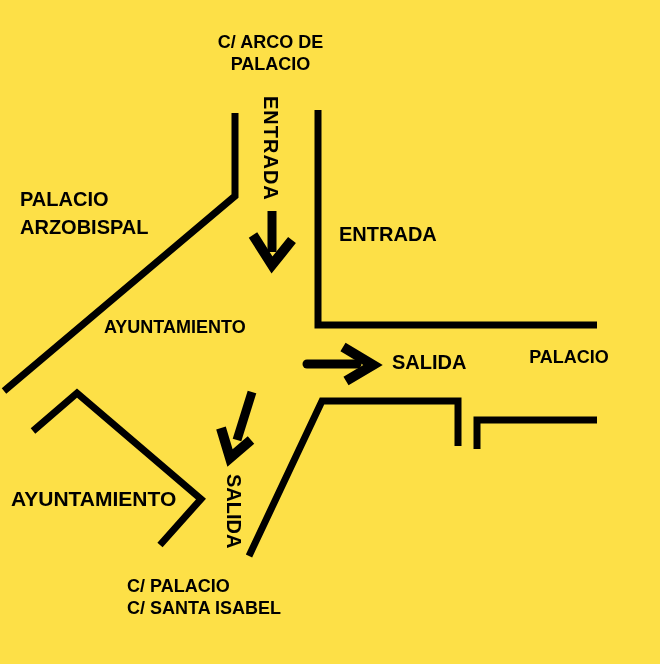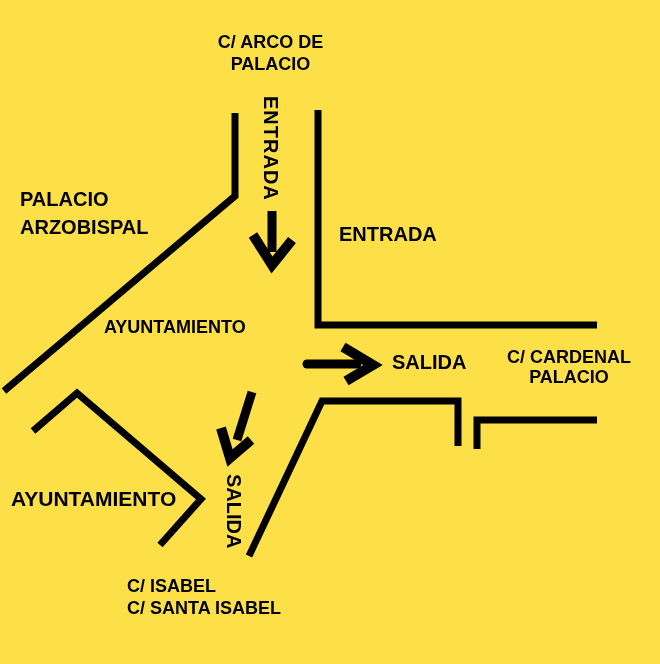--- a/index.html
+++ b/index.html
@@ -76,26 +76,25 @@
 
   <div class="lbl sz20" style="left:339px; top:222px;">ENTRADA</div>
 
   <div class="lbl sz18" style="left:104px; top:317px; line-height:21px;">
     <div>AYUNTAMIENTO</div>
   </div>
 
   <div class="lbl sz20" style="left:392px; top:350px;">SALIDA</div>
 
   <div class="lbl sz18 center" style="left:502px; top:347px; width:134px; line-height:20px;">
-    <div>C/ CARDENAL</div>
     <div>PALACIO</div>
   </div>
 
   <div class="lbl sz21" style="left:11px; top:486px;">AYUNTAMIENTO</div>
 
   <div class="lbl sz20 rot90" style="left:246px; top:474px;">SALIDA</div>
 
   <div class="lbl sz18" style="left:127px; top:575px; line-height:22px;">
-    <div>C/ ISABEL</div>
+    <div>C/ PALACIO</div>
     <div>C/ SANTA ISABEL</div>
   </div>
 
 </div>
 
 </body></html>

